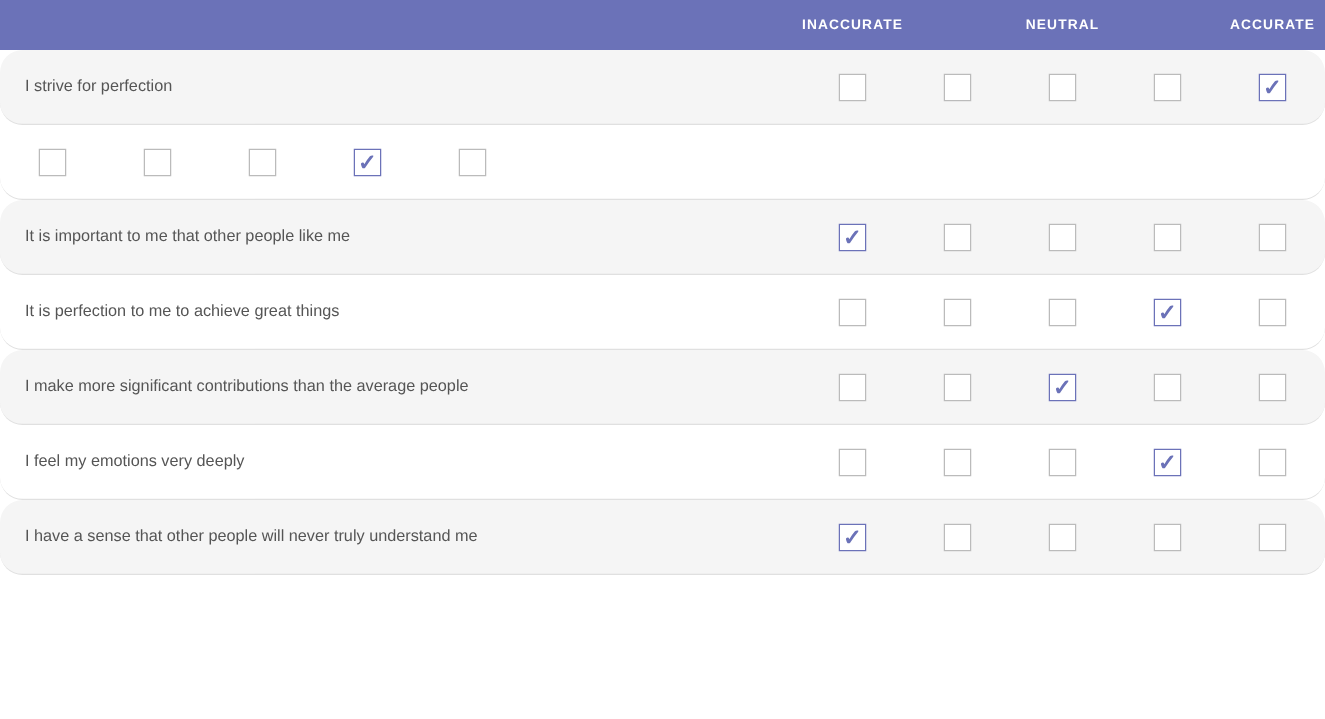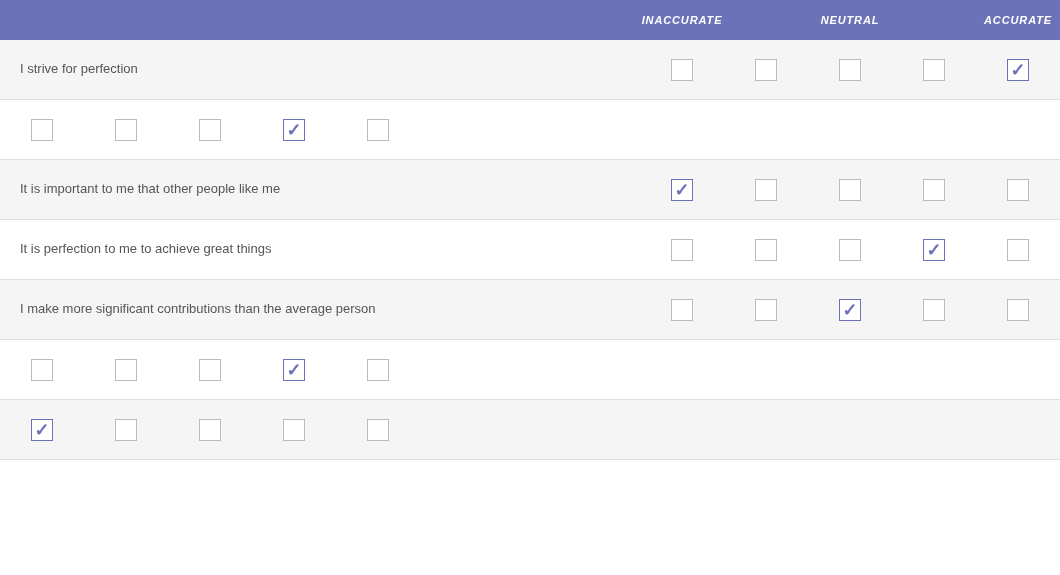--- a/index.html
+++ b/index.html
@@ -9,21 +9,20 @@
       color: #444;
       background: #fff;
       width: 1060px;
     }
 
     .header-row {
       background: #6b72b8;
       display: flex;
       align-items: center;
       padding: 14px 0;
-      font-style: italic;
     }
     .header-label-area {
       flex: 1;
     }
     .header-cols {
       display: flex;
       width: 420px;
       justify-content: space-around;
     }
     .header-col {
@@ -34,20 +33,21 @@
       font-weight: bold;
       letter-spacing: 0.08em;
     }
 
     .survey-row {
       display: flex;
       align-items: center;
       padding: 0;
       min-height: 60px;
       border-bottom: 1px solid #e0e0e0;
+      border-radius: 18px;
     }
     .survey-row:nth-child(odd) {
       background: #f5f5f5;
     }
     .survey-row:nth-child(even) {
       background: #fff;
     }
 
     .row-label {
       flex: 1;
@@ -191,63 +191,65 @@
             <div class="cb-box checked">
               <span class="checkmark">✓</span>
             </div>
           </div>
           <div class="checkbox-cell">
             <div class="cb-box"></div>
           </div>
         </div>
       </div>
       <div class="survey-row">
-        <div class="row-label">I make more significant contributions than the average person</div>
-        <div class="row-checkboxes">
-          <div class="checkbox-cell">
-            <div class="cb-box"></div>
-          </div>
-          <div class="checkbox-cell">
-            <div class="cb-box"></div>
-          </div>
-          <div class="checkbox-cell">
-            <div class="cb-box checked">
-              <span class="checkmark">✓</span>
-            </div>
-          </div>
-          <div class="checkbox-cell">
-            <div class="cb-box"></div>
-          </div>
-          <div class="checkbox-cell">
-            <div class="cb-box"></div>
-          </div>
-        </div>
-      </div>
-      <div class="survey-row">
-        <div class="row-checkboxes">
-          <div class="checkbox-cell">
-            <div class="cb-box"></div>
-          </div>
-          <div class="checkbox-cell">
-            <div class="cb-box"></div>
-          </div>
-          <div class="checkbox-cell">
-            <div class="cb-box"></div>
-          </div>
-          <div class="checkbox-cell">
-            <div class="cb-box checked">
-              <span class="checkmark">✓</span>
-            </div>
-          </div>
-          <div class="checkbox-cell">
-            <div class="cb-box"></div>
-          </div>
-        </div>
-      </div>
-      <div class="survey-row">
+        <div class="row-label">I make more significant contributions than the average people</div>
+        <div class="row-checkboxes">
+          <div class="checkbox-cell">
+            <div class="cb-box"></div>
+          </div>
+          <div class="checkbox-cell">
+            <div class="cb-box"></div>
+          </div>
+          <div class="checkbox-cell">
+            <div class="cb-box checked">
+              <span class="checkmark">✓</span>
+            </div>
+          </div>
+          <div class="checkbox-cell">
+            <div class="cb-box"></div>
+          </div>
+          <div class="checkbox-cell">
+            <div class="cb-box"></div>
+          </div>
+        </div>
+      </div>
+      <div class="survey-row">
+        <div class="row-label">I feel my emotions very deeply</div>
+        <div class="row-checkboxes">
+          <div class="checkbox-cell">
+            <div class="cb-box"></div>
+          </div>
+          <div class="checkbox-cell">
+            <div class="cb-box"></div>
+          </div>
+          <div class="checkbox-cell">
+            <div class="cb-box"></div>
+          </div>
+          <div class="checkbox-cell">
+            <div class="cb-box checked">
+              <span class="checkmark">✓</span>
+            </div>
+          </div>
+          <div class="checkbox-cell">
+            <div class="cb-box"></div>
+          </div>
+        </div>
+      </div>
+      <div class="survey-row">
+        <div class="row-label">I have a sense that other people will never truly understand me</div>
         <div class="row-checkboxes">
           <div class="checkbox-cell">
             <div class="cb-box checked">
               <span class="checkmark">✓</span>
             </div>
           </div>
           <div class="checkbox-cell">
             <div class="cb-box"></div>
           </div>
           <div class="checkbox-cell">

